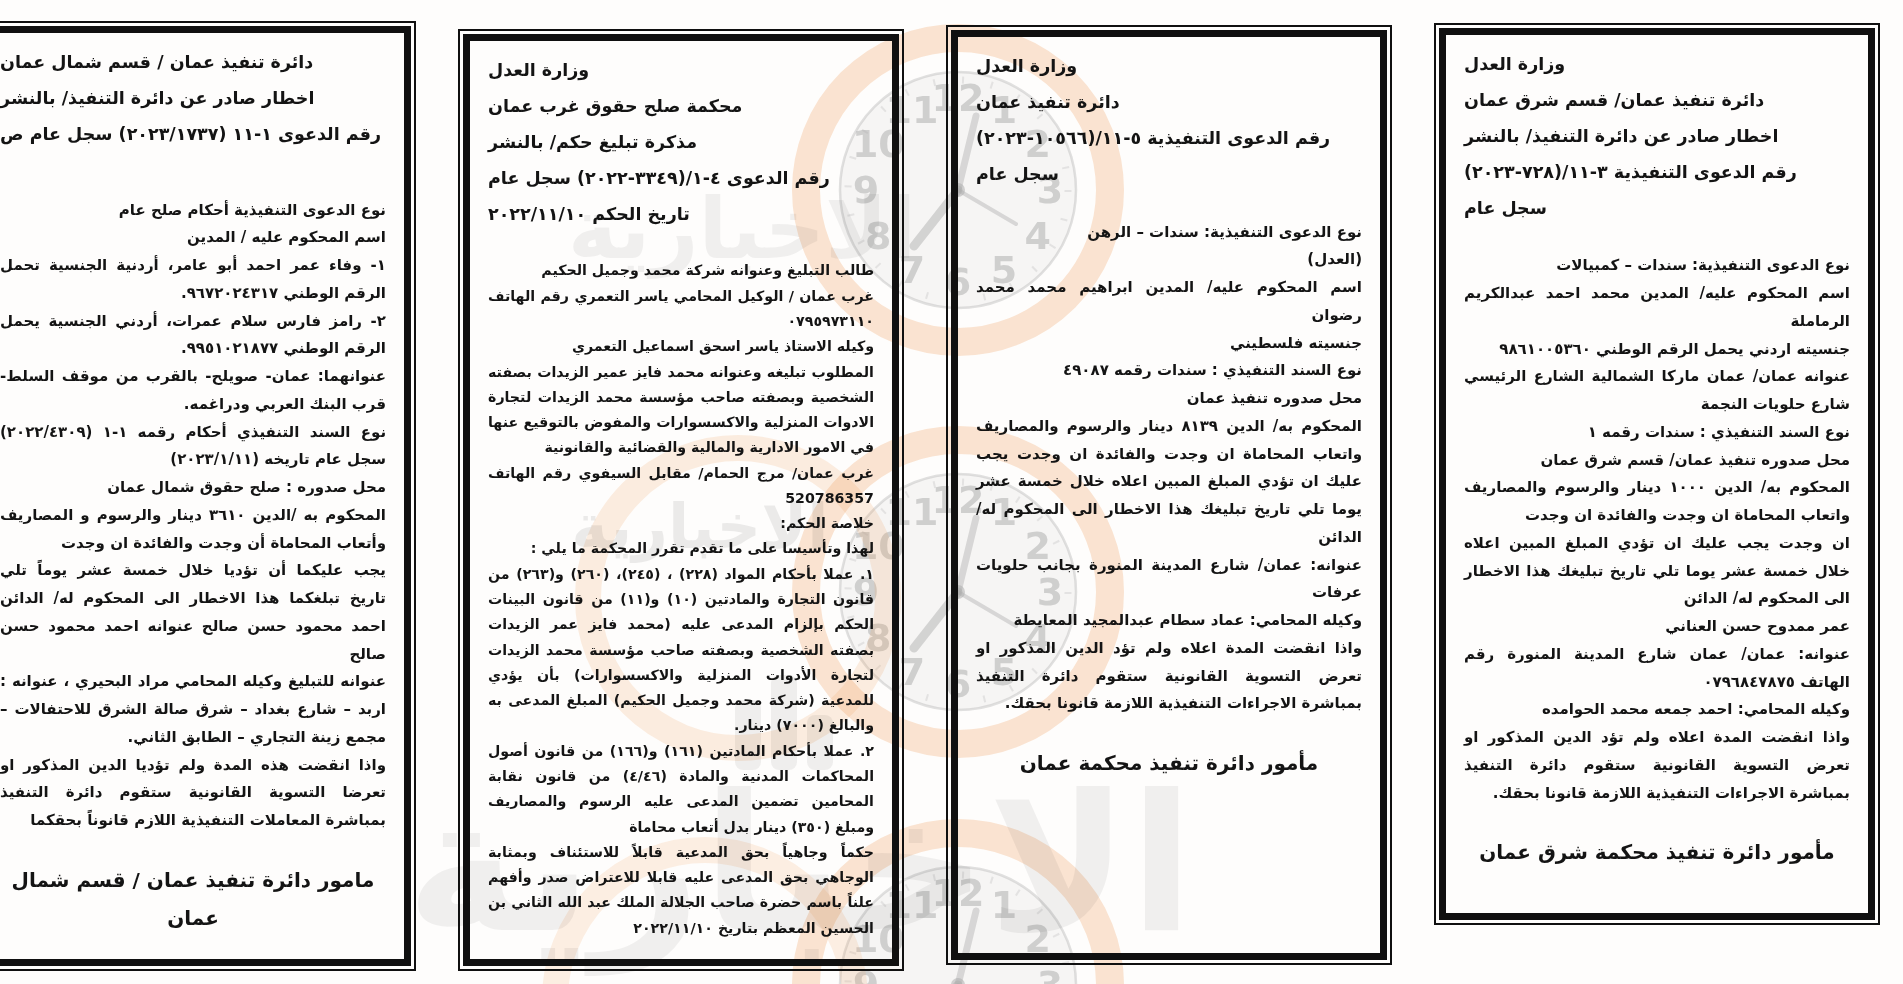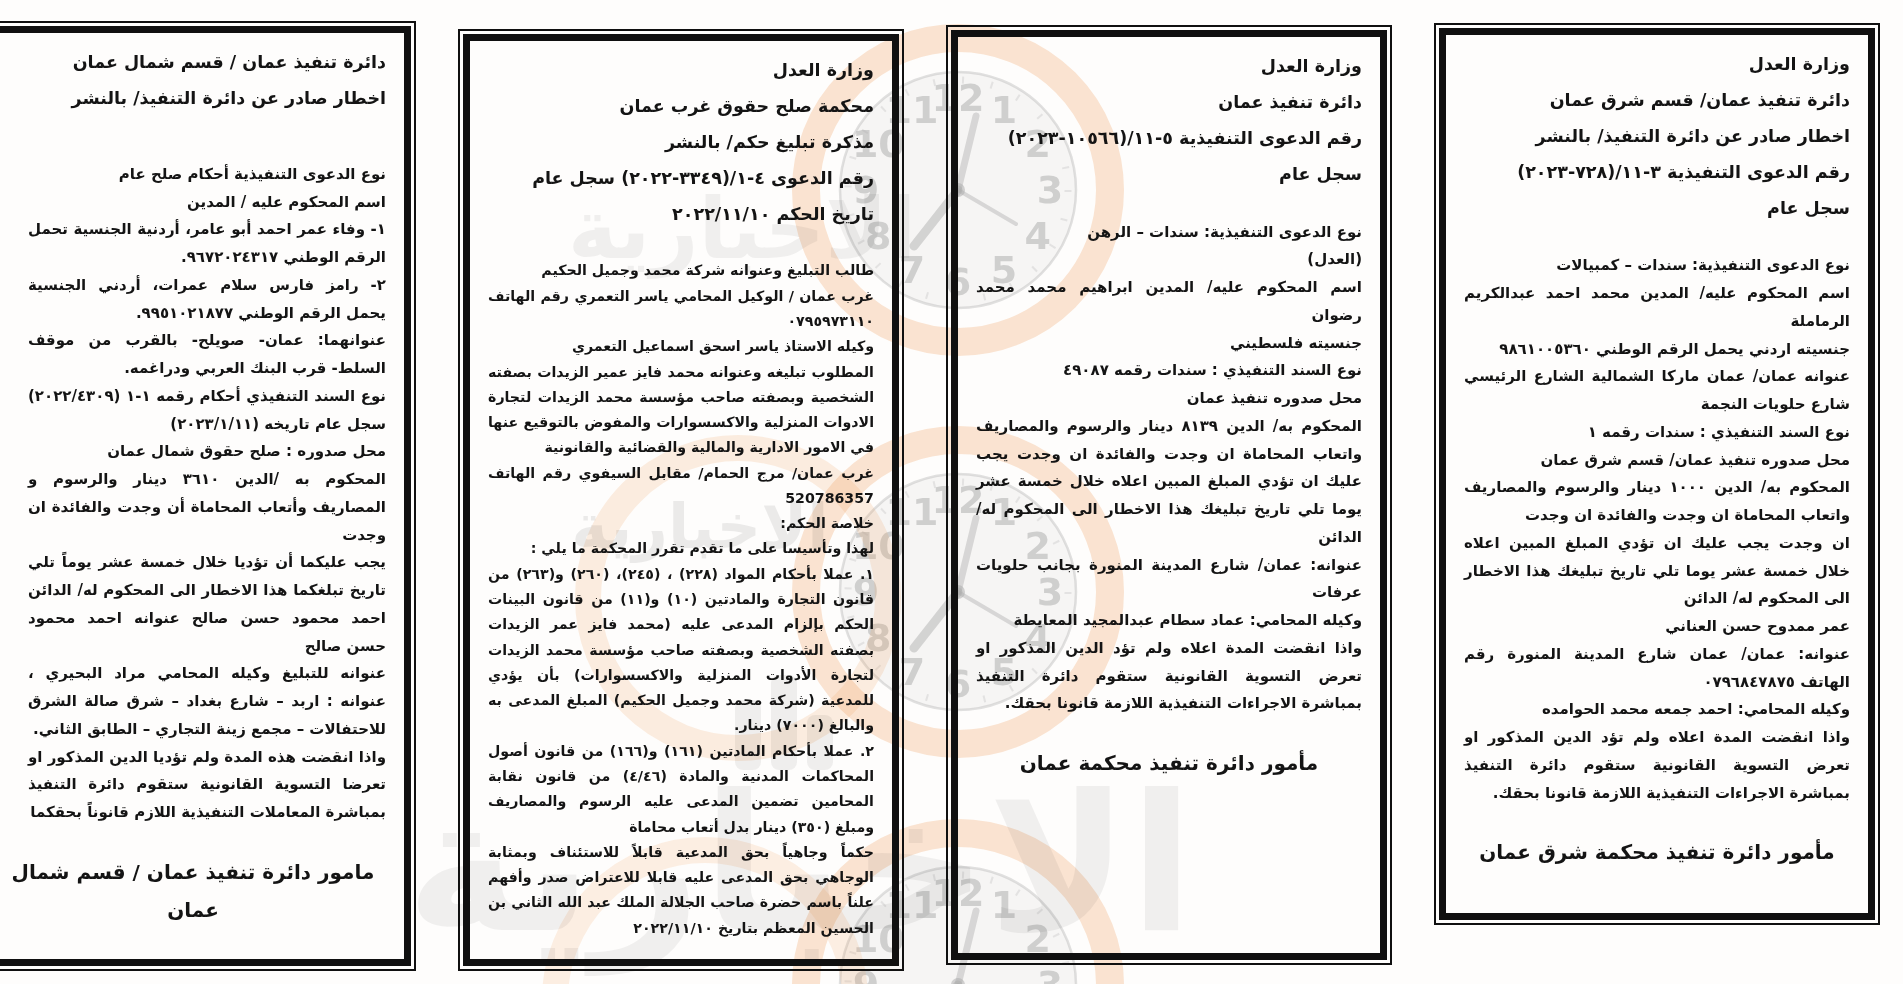--- a/index.html
+++ b/index.html
@@ -20,26 +20,26 @@
     border:7px solid #101010;
     outline:2px solid #101010;outline-offset:3px;
     padding:12px 18px 18px;
     background:transparent;
   }
   .notice:nth-child(1){min-height:892px;margin-top:2px;}
   .notice:nth-child(2){min-height:930px;margin-top:4px;}
   .notice:nth-child(3){min-height:896px;margin-top:8px;}
   .notice:nth-child(4){min-height:940px;margin-top:0;}
   .head p{
-    margin:0;text-align:right;font-weight:700;
+    margin:0;text-align:left;font-weight:700;
     font-size:17.5px;line-height:2.05;
     white-space:nowrap;
   }
   .body{margin-top:26px;}
-  .notice:nth-child(4) .body{margin-top:44px;margin-left:28px;}
+  .notice:nth-child(4) .body{margin-top:44px;}
   .body p{
     margin:0;text-align:justify;font-weight:700;
     font-size:15px;line-height:1.85;
   }
   .notice:nth-child(3) .body p{font-size:14.2px;line-height:1.78;}
   .signature{
     margin:26px 0 0;text-align:center;font-weight:700;
     font-size:20px;line-height:1.9;
   }
   .signature:empty{display:none;}
@@ -197,20 +197,21 @@
           <p>٢. عملا بأحكام المادتين (١٦١) و(١٦٦) من قانون أصول المحاكمات المدنية والمادة (٤/٤٦) من قانون نقابة المحامين تضمين المدعى عليه الرسوم والمصاريف ومبلغ (٣٥٠) دينار بدل أتعاب محاماة</p>
           <p>حكماً وجاهياً بحق المدعية قابلاً للاستئناف وبمثابة الوجاهي بحق المدعى عليه قابلا للاعتراض صدر وأفهم علناً باسم حضرة صاحب الجلالة الملك عبد الله الثاني بن الحسين المعظم بتاريخ ٢٠٢٢/١١/١٠</p>
         </div>
 
     </article>
 
     <article class="notice">
       <div class="head">
           <p>دائرة تنفيذ عمان / قسم شمال عمان</p>
           <p>اخطار صادر عن دائرة التنفيذ/ بالنشر</p>
+          <p>رقم الدعوى ١-١١ (٢٠٢٣/١٧٣٧) سجل عام ص</p>
         </div>
       <div class="body">
           <p>نوع الدعوى التنفيذية أحكام صلح عام</p>
           <p>اسم المحكوم عليه / المدين</p>
           <p>١- وفاء عمر احمد أبو عامر، أردنية الجنسية تحمل الرقم الوطني ٩٦٧٢٠٢٤٣١٧.</p>
           <p>٢- رامز فارس سلام عمرات، أردني الجنسية يحمل الرقم الوطني ٩٩٥١٠٢١٨٧٧.</p>
           <p>عنوانهما: عمان- صويلح- بالقرب من موقف السلط- قرب البنك العربي ودراغمه.</p>
           <p>نوع السند التنفيذي أحكام رقمه ١-١ (٢٠٢٢/٤٣٠٩) سجل عام تاريخه (٢٠٢٣/١/١١)</p>
           <p>محل صدوره : صلح حقوق شمال عمان</p>
           <p>المحكوم به /الدين ٣٦١٠ دينار والرسوم و المصاريف وأتعاب المحاماة أن وجدت والفائدة ان وجدت</p>

